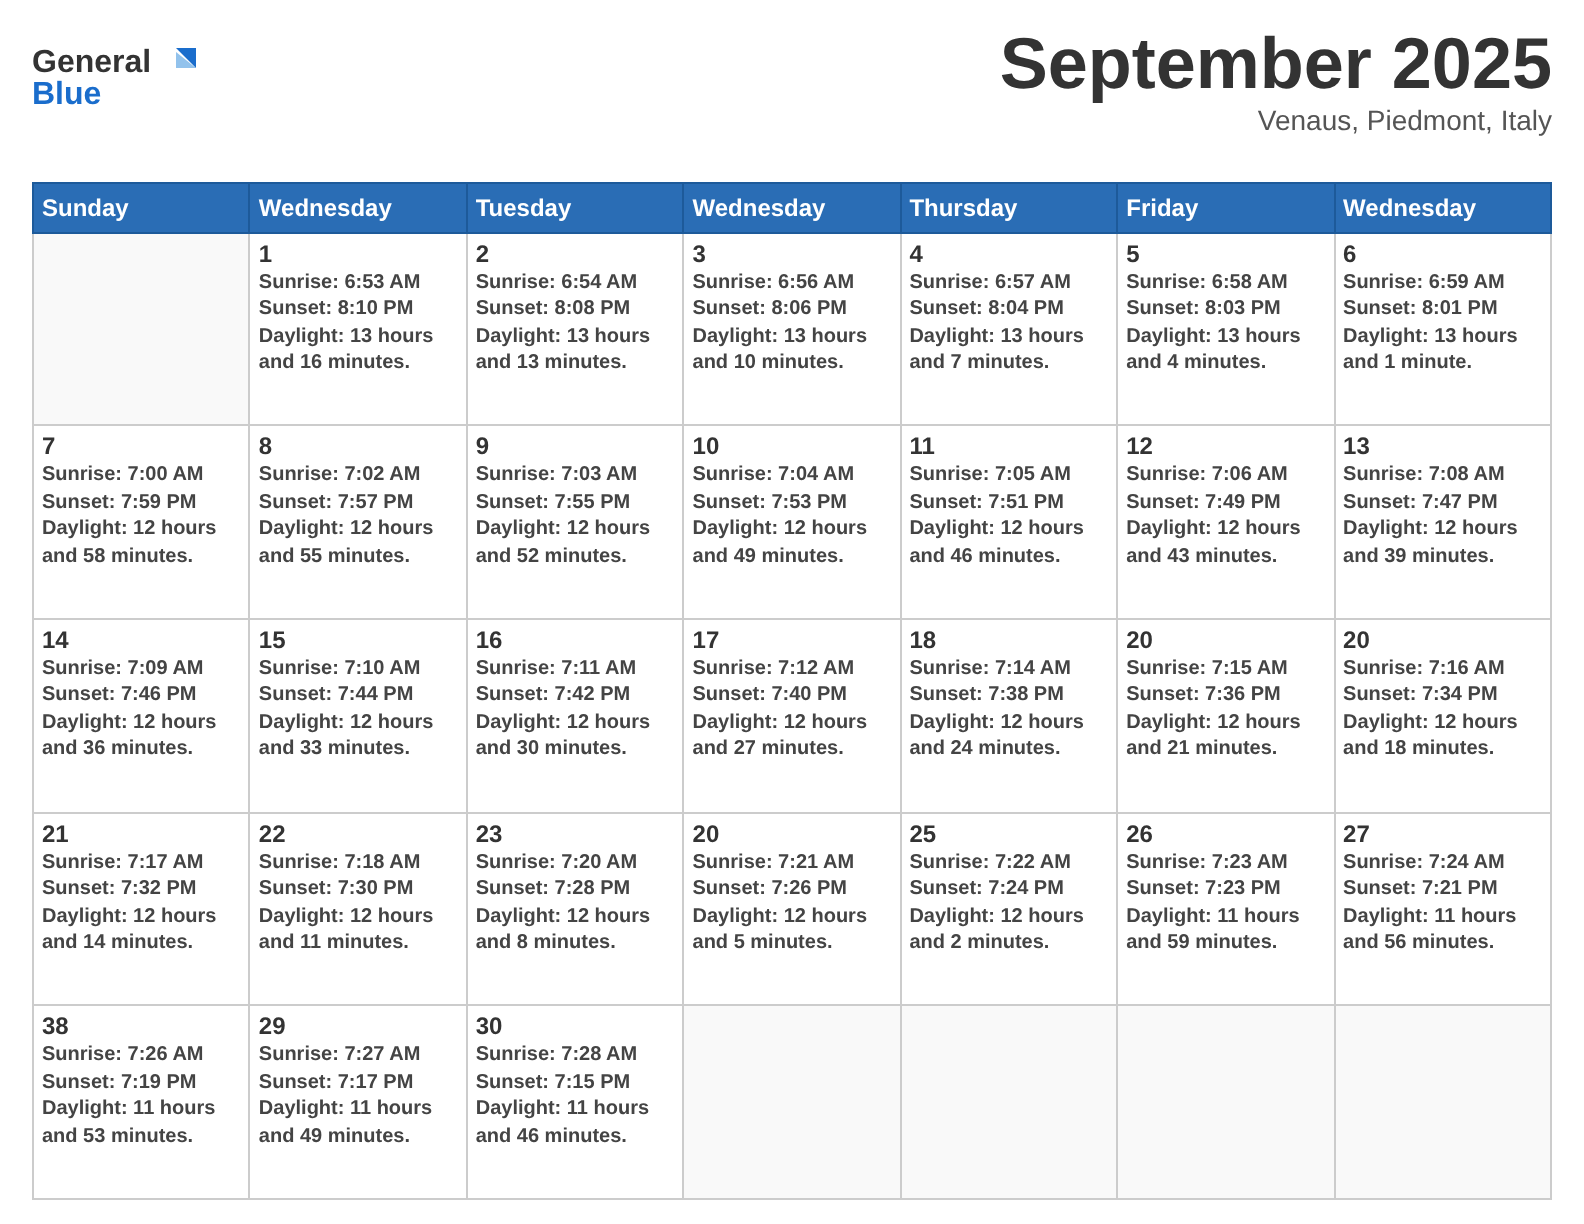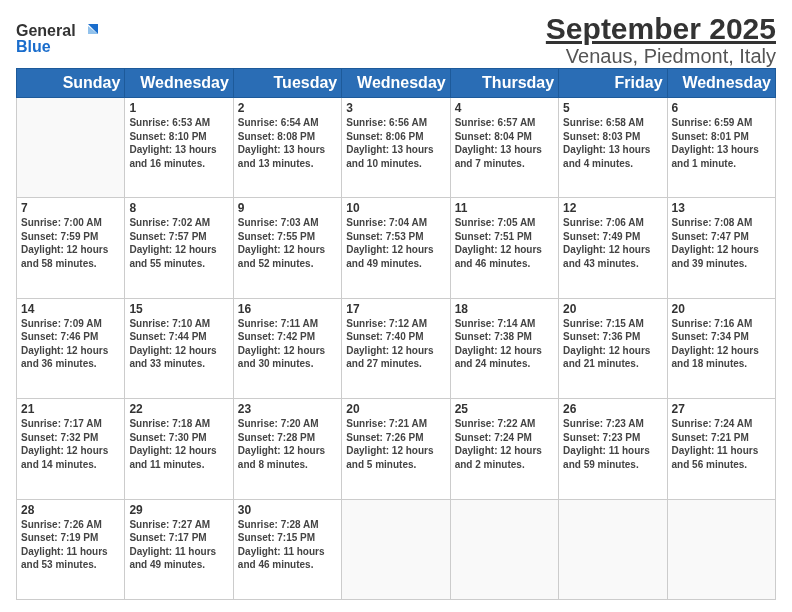--- a/index.html
+++ b/index.html
@@ -14,55 +14,54 @@
       width: 792px;
       height: 612px;
       padding: 12px 16px;
       display: flex;
       flex-direction: column;
     }
     .header {
       display: flex;
       align-items: flex-start;
       justify-content: space-between;
-      margin-bottom: 0;
+      margin-bottom: 23px;
     }
     .logo {
       display: flex;
       align-items: center;
       margin-top: 4px;
     }
     .title-block {
       text-align: right;
     }
     .main-title {
-      font-size: 30px;
+      font-size: 36px;
       font-weight: bold;
       color: #333;
       line-height: 1.1;
-      text-decoration: underline;
     }
     .subtitle {
-      font-size: 20px;
+      font-size: 14px;
       color: #555;
     }
     .calendar {
       flex: 1;
       border: 1px solid #ccc;
       border-collapse: collapse;
       width: 100%;
       table-layout: fixed;
     }
     .calendar th {
       background: #2a6db5;
       color: #fff;
-      font-size: 16px;
+      font-size: 12px;
       font-weight: bold;
       padding: 5px 4px;
-      text-align: right;
+      text-align: left;
       border: 1px solid #1d5a9a;
     }
     .calendar td {
       vertical-align: top;
       border: 1px solid #ccc;
       padding: 3px 4px;
       font-size: 9.5px;
       color: #333;
       height: 80px;
     }
@@ -229,21 +228,21 @@
             <span class="day-num">26</span>
             <div class="day-info">Sunrise: 7:23 AM<br>Sunset: 7:23 PM<br>Daylight: 11 hours and 59 minutes.</div>
           </td>
           <td>
             <span class="day-num">27</span>
             <div class="day-info">Sunrise: 7:24 AM<br>Sunset: 7:21 PM<br>Daylight: 11 hours and 56 minutes.</div>
           </td>
         </tr>
         <tr>
           <td>
-            <span class="day-num">28</span>
+            <span class="day-num">38</span>
             <div class="day-info">Sunrise: 7:26 AM<br>Sunset: 7:19 PM<br>Daylight: 11 hours and 53 minutes.</div>
           </td>
           <td>
             <span class="day-num">29</span>
             <div class="day-info">Sunrise: 7:27 AM<br>Sunset: 7:17 PM<br>Daylight: 11 hours and 49 minutes.</div>
           </td>
           <td>
             <span class="day-num">30</span>
             <div class="day-info">Sunrise: 7:28 AM<br>Sunset: 7:15 PM<br>Daylight: 11 hours and 46 minutes.</div>
           </td>

